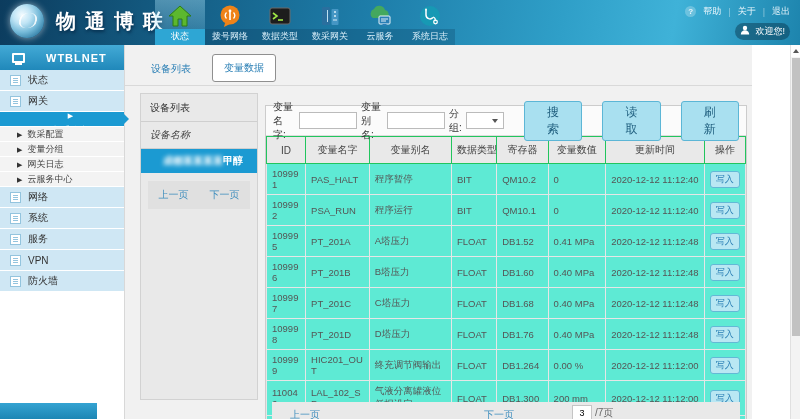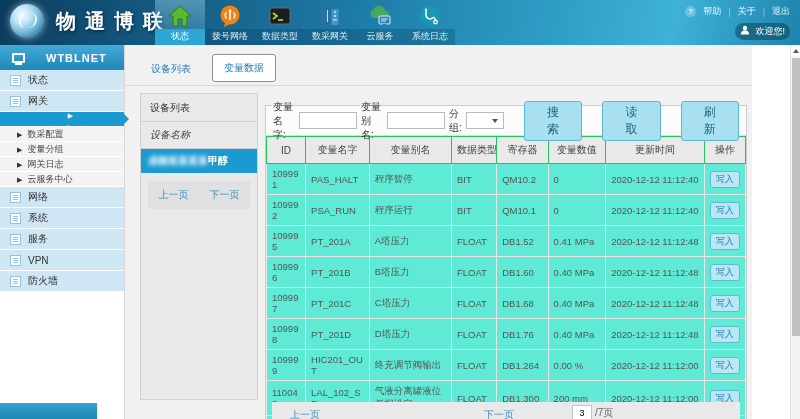--- a/index.html
+++ b/index.html
@@ -71,21 +71,21 @@
   .tabs-row { position:absolute; left:0; top:12px; width:627px; height:29px; border-bottom:1px solid #d9d9d9;
     display:flex; align-items:flex-end; padding-left:15px; gap:10px; }
   .tab { font-size:10px; color:#2a7fb5; padding:6px 11px; cursor:pointer; margin-bottom:3px; }
   .tab.active { background:#fff; border:1px solid #8f8f8f; border-radius:3px; }
 
   
   .device-panel { position:absolute; left:15px; top:48px; width:118px; height:307px; background:#e9e9e9;
     border:1px solid #d2d2d2; }
   .dp-title { padding:7px 9px 6px; font-size:10px; color:#333; border-bottom:1px solid #cfcfcf; }
   .dp-col { padding:6px 9px; font-size:10px; color:#444; border-bottom:1px solid #cfcfcf;font-style:italic; }
-  .dp-device { background:#1b9ad2; color:#fff; font-size:10px; padding:5px 7px; cursor:pointer; white-space:nowrap;
+  .dp-device { background:#1b9ad2; color:#fff; font-size:10px; padding:5px 22px; cursor:pointer; white-space:nowrap;
     overflow:hidden; font-weight:bold; }
   .dp-device .masked { filter:blur(2px); }
   .dp-pager { margin:8px 7px; background:#e0e0e0; display:flex; justify-content:space-around; padding:7px 0;
     font-size:10px; }
   .dp-pager a { color:#418fbe; cursor:pointer; text-decoration:none; }
 
   
   .table-panel { position:absolute; left:140px; top:60px; width:482px; height:326px; background:#5eead4;
     border:1px solid #cccccc; }
   .filter-bar { height:30px; display:flex; align-items:center; gap:4px; padding:0 7px;

